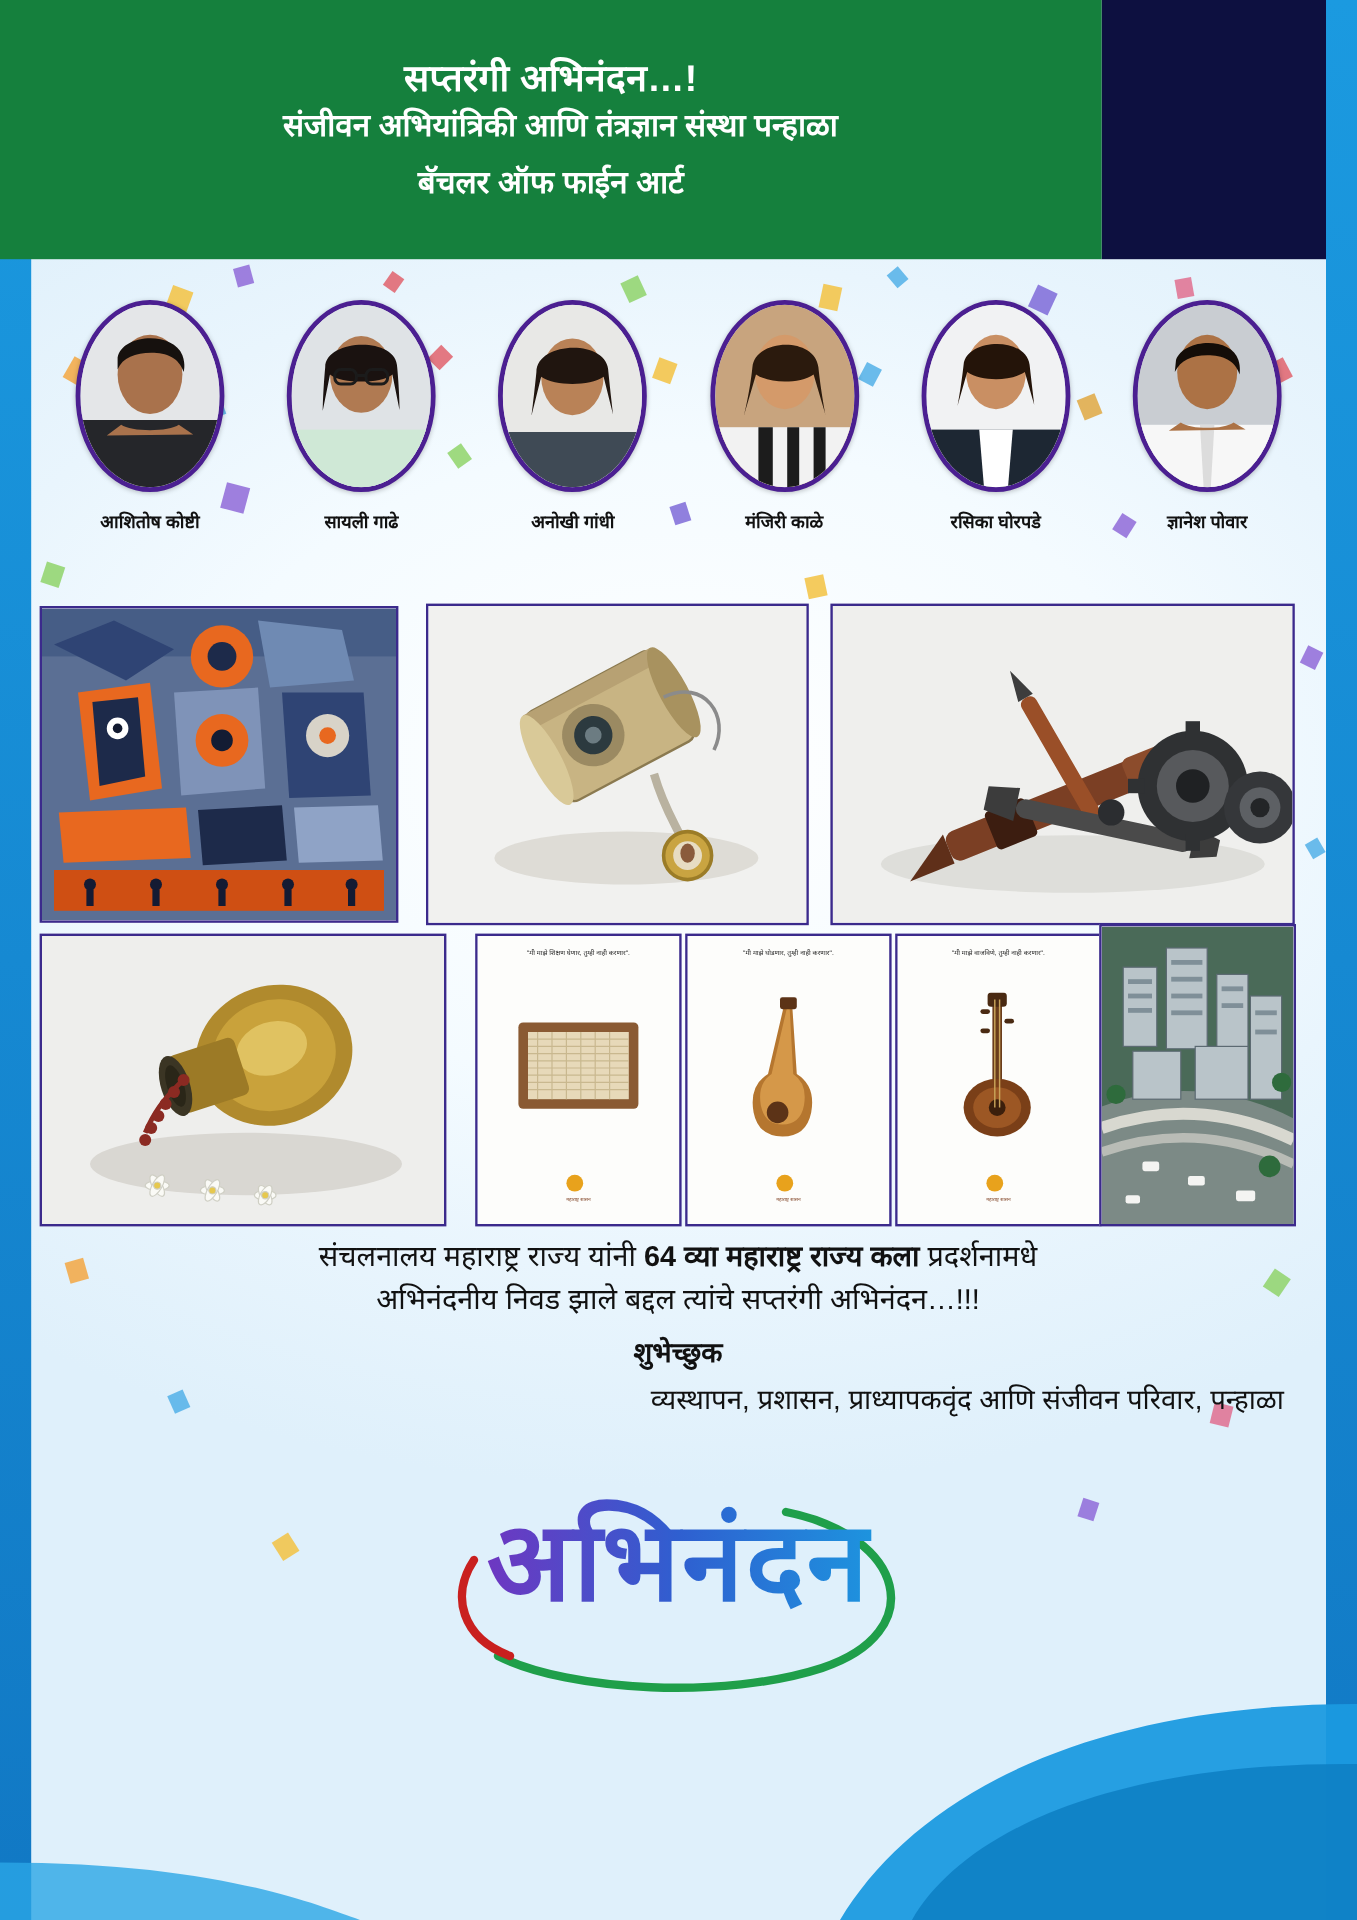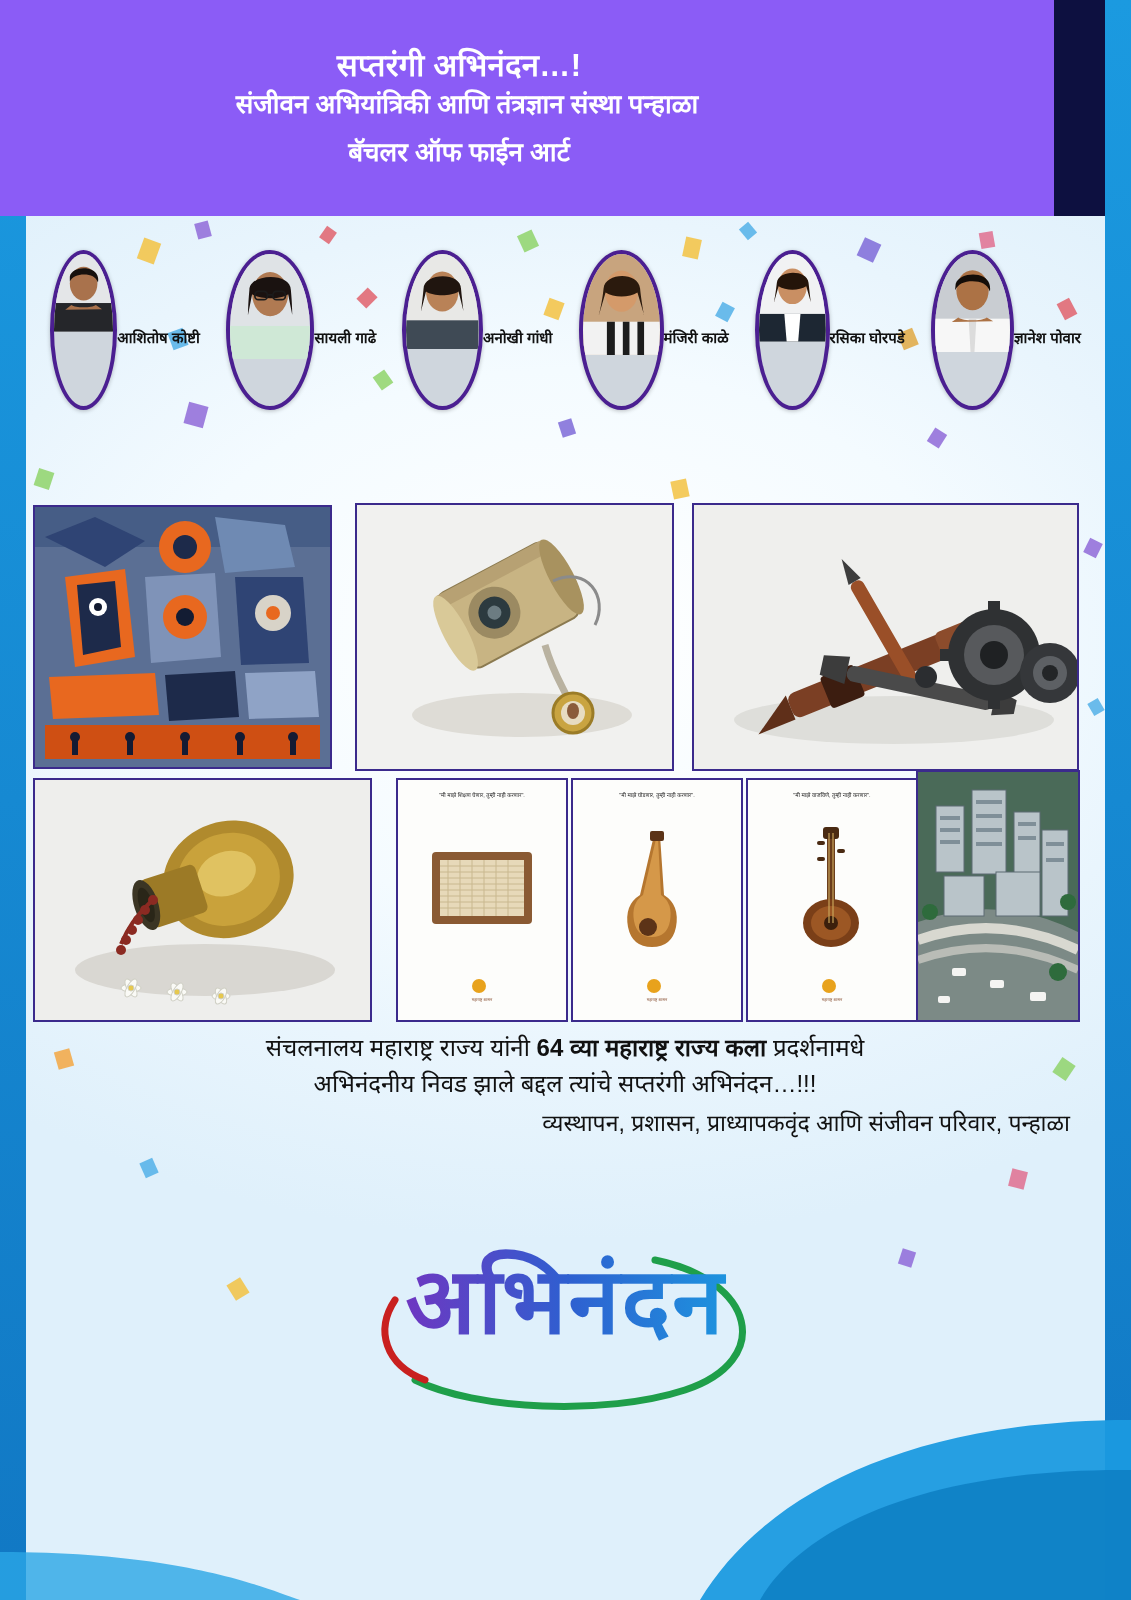--- a/index.html
+++ b/index.html
@@ -23,22 +23,22 @@
     position:absolute;right:0;top:0;width:26px;height:1600px;
     background:linear-gradient(180deg,#1b9ae0,#1178c4);
   }
   .bottom-wave{
     position:absolute;left:0;bottom:0;width:1131px;height:300px;overflow:hidden;
   }
   .bottom-wave svg{display:block;}
 
   
   .header-band{
-    position:absolute;left:0;top:0;width:1054px;height:216px;
-    background:#8b5cf6;
+    position:absolute;left:0;top:0;width:918px;height:216px;
+    background:#15803d;
     z-index:5;
   }
   .header-band-dark{
     position:absolute;left:918px;top:0;width:187px;height:216px;
     background:#0d1040;z-index:5;
   }
   .header-inner{
     position:absolute;left:0;top:0;width:918px;height:216px;
     display:flex;flex-direction:column;align-items:center;justify-content:center;
     color:#ffffff;text-align:center;line-height:1.22;
@@ -50,21 +50,21 @@
   
   .confetti{position:absolute;inset:0;z-index:1;pointer-events:none;}
   .c{position:absolute;opacity:.85;}
 
   
   .students{
     position:absolute;left:26px;top:250px;width:1079px;height:240px;
     display:flex;justify-content:space-between;align-items:flex-start;
     padding:0 24px;box-sizing:border-box;z-index:4;
   }
-  .student{width:150px;display:flex;flex-direction:row;align-items:center;}
+  .student{width:150px;display:flex;flex-direction:column;align-items:center;}
   .oval{
     width:116px;height:152px;border-radius:50%/50%;
     border:4px solid #4b1f91;overflow:hidden;position:relative;
     background:#cfd6dd;box-shadow:0 1px 4px rgba(0,0,0,.25);
   }
   .oval .face{
     position:absolute;inset:0;
   }
   .sname{
     margin-top:14px;font-size:15px;font-weight:bold;color:#111;white-space:nowrap;
@@ -499,20 +499,21 @@
         <circle cx="140" cy="200" r="9"></circle>
     </g>
   </svg>
 </div>
 
 <div class="closing">
   <div class="cl-line">
     <span>संचलनालय महाराष्ट्र राज्य यांनी </span><span class="cl-bold">64 व्या महाराष्ट्र राज्य कला</span><span> प्रदर्शनामधे</span>
   </div>
   <div class="cl-line">अभिनंदनीय निवड झाले बद्दल त्यांचे सप्तरंगी अभिनंदन…!!!</div>
+  <div class="cl-wish">शुभेच्छुक</div>
   <div class="cl-from">व्यस्थापन, प्रशासन, प्राध्यापकवृंद आणि संजीवन परिवार, पन्हाळा</div>
 </div>
 
 <svg class="logo-swoosh" viewBox="0 0 430 170">
   <path d="M300 20 C400 40 420 120 330 150 C250 176 120 170 60 140" fill="none" stroke="#1f9f4a" stroke-width="7" stroke-linecap="round"></path>
   <path d="M40 60 C20 90 30 125 70 140" fill="none" stroke="#c9201f" stroke-width="7" stroke-linecap="round"></path>
 </svg>
 <div class="logo-word">अभिनंदन</div>
 
 <div class="bottom-wave">

